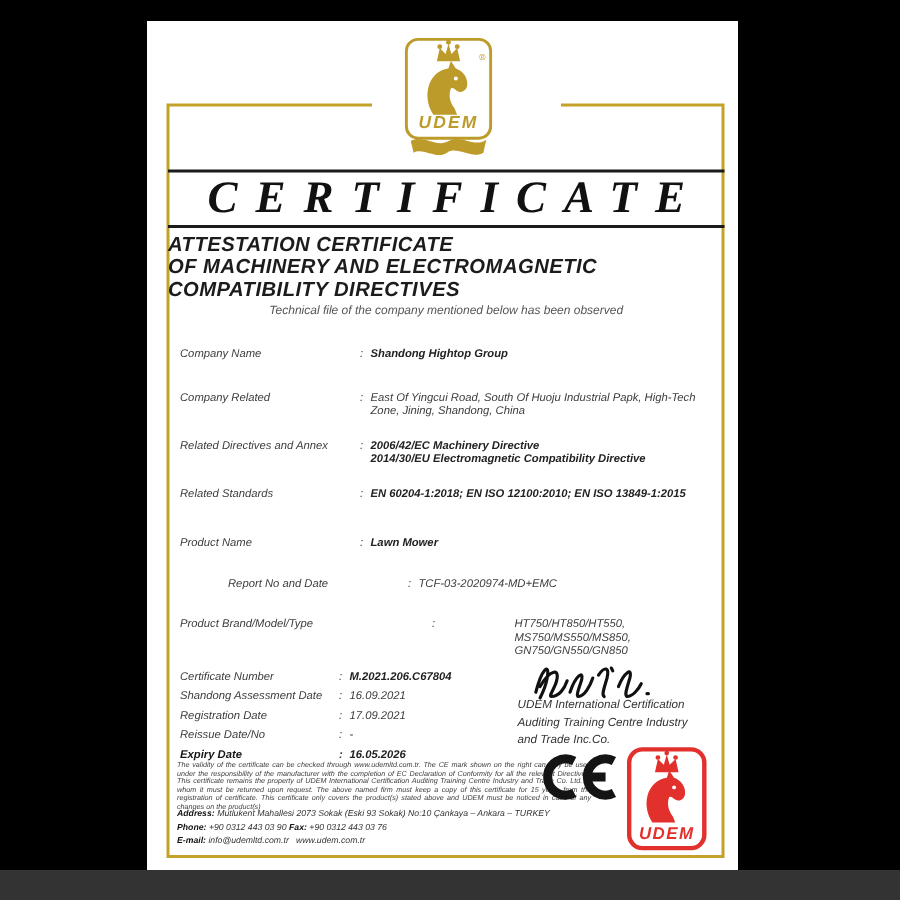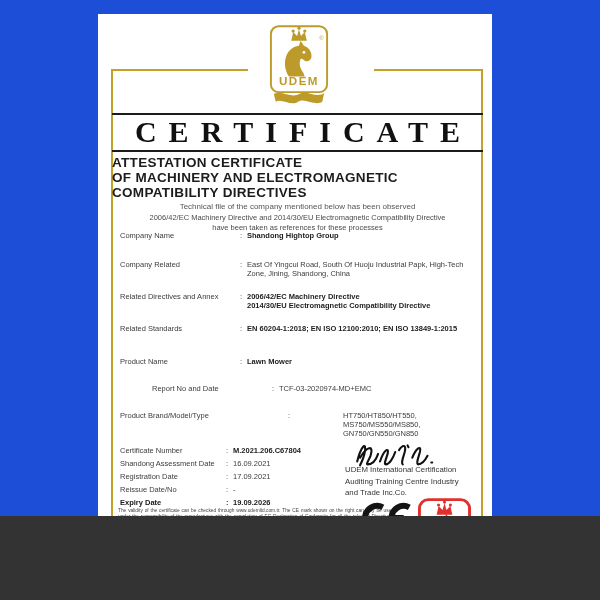--- a/index.html
+++ b/index.html
@@ -1,17 +1,17 @@
 <!DOCTYPE html>
 <html><head>
 <meta charset="utf-8">
 <style>
   html,body{margin:0;padding:0;background:#333;}
-  .canvas{position:relative;width:600px;height:516px;background:#1d4ed8;overflow:hidden;
-          font-family:"Liberation Sans",sans-serif;}
+  .canvas{position:relative;width:600px;height:580px;background:#000000;overflow:hidden;
+          font-family:"Liberation Sans",sans-serif;font-style:italic;}
   .page{position:absolute;left:98px;top:14px;width:394px;height:566px;background:#ffffff;}
   .gold-frame{position:absolute;left:13px;top:55px;width:368px;height:499px;
               border:2px solid #c4a129;}
   .frame-gap{position:absolute;left:150px;top:50px;width:126px;height:12px;background:#fff;}
   .logo-top{position:absolute;left:170px;top:8px;width:62px;height:86px;}
   .rule{position:absolute;left:14px;width:371px;height:2px;background:#1b1b1b;}
   .rule.above{top:99px;}
   .rule.below{top:136px;}
   .title{position:absolute;left:10px;top:101px;width:379px;text-align:center;
          font-family:"Liberation Serif",serif;font-weight:bold;font-size:30px;color:#111;
@@ -75,24 +75,20 @@
     <div class="title">CERTIFICATE</div>
     <div class="rule below"></div>
 
     <div class="subtitle">
       <div>ATTESTATION CERTIFICATE</div>
       <div>OF MACHINERY AND ELECTROMAGNETIC</div>
       <div>COMPATIBILITY DIRECTIVES</div>
     </div>
 
     <div class="note1">Technical file of the company mentioned below has been observed</div>
-    <div class="note2">
-      <div>2006/42/EC Machinery Directive and 2014/30/EU Electromagnetic Compatibility Directive</div>
-      <div>have been taken as references for these processes</div>
-    </div>
 
     <div class="fields">
         <div class="row">
           <span class="lbl">Company Name</span>
           <span class="colon">:</span>
           <span class="lines b">
             <div>Shandong Hightop Group</div>
           </span>
         </div>
         <div class="row">
@@ -166,21 +162,21 @@
           <span class="lbl">Reissue Date/No</span>
           <span class="colon">:</span>
           <span class="lines">
             <div>-</div>
           </span>
         </div>
         <div class="row certrow boldlabel">
           <span class="lbl">Expiry Date</span>
           <span class="colon" style="font-weight: bold;">:</span>
           <span class="lines b">
-            <div>19.09.2026</div>
+            <div>16.05.2026</div>
           </span>
         </div>
       </div>
 
     <div class="legal">The validity of the certificate can be checked through www.udemltd.com.tr. The CE mark shown on the right can only be used under the responsibility of the manufacturer with the completion of EC Declaration of Conformity for all the relevant Directives. This certificate remains the property of UDEM International Certification Auditing Training Centre Industry and Trade Co. Ltd. to whom it must be returned upon request. The above named firm must keep a copy of this certificate for 15 years from the registration of certificate. This certificate only covers the product(s) stated above and UDEM must be noticed in case of any changes on the product(s)</div>
 
     <div class="contact">
       <div>
         <b>Address:</b>
         <span>Mutlukent Mahallesi 2073 Sokak (Eski 93 Sokak) No:10 Çankaya – Ankara – TURKEY</span>

